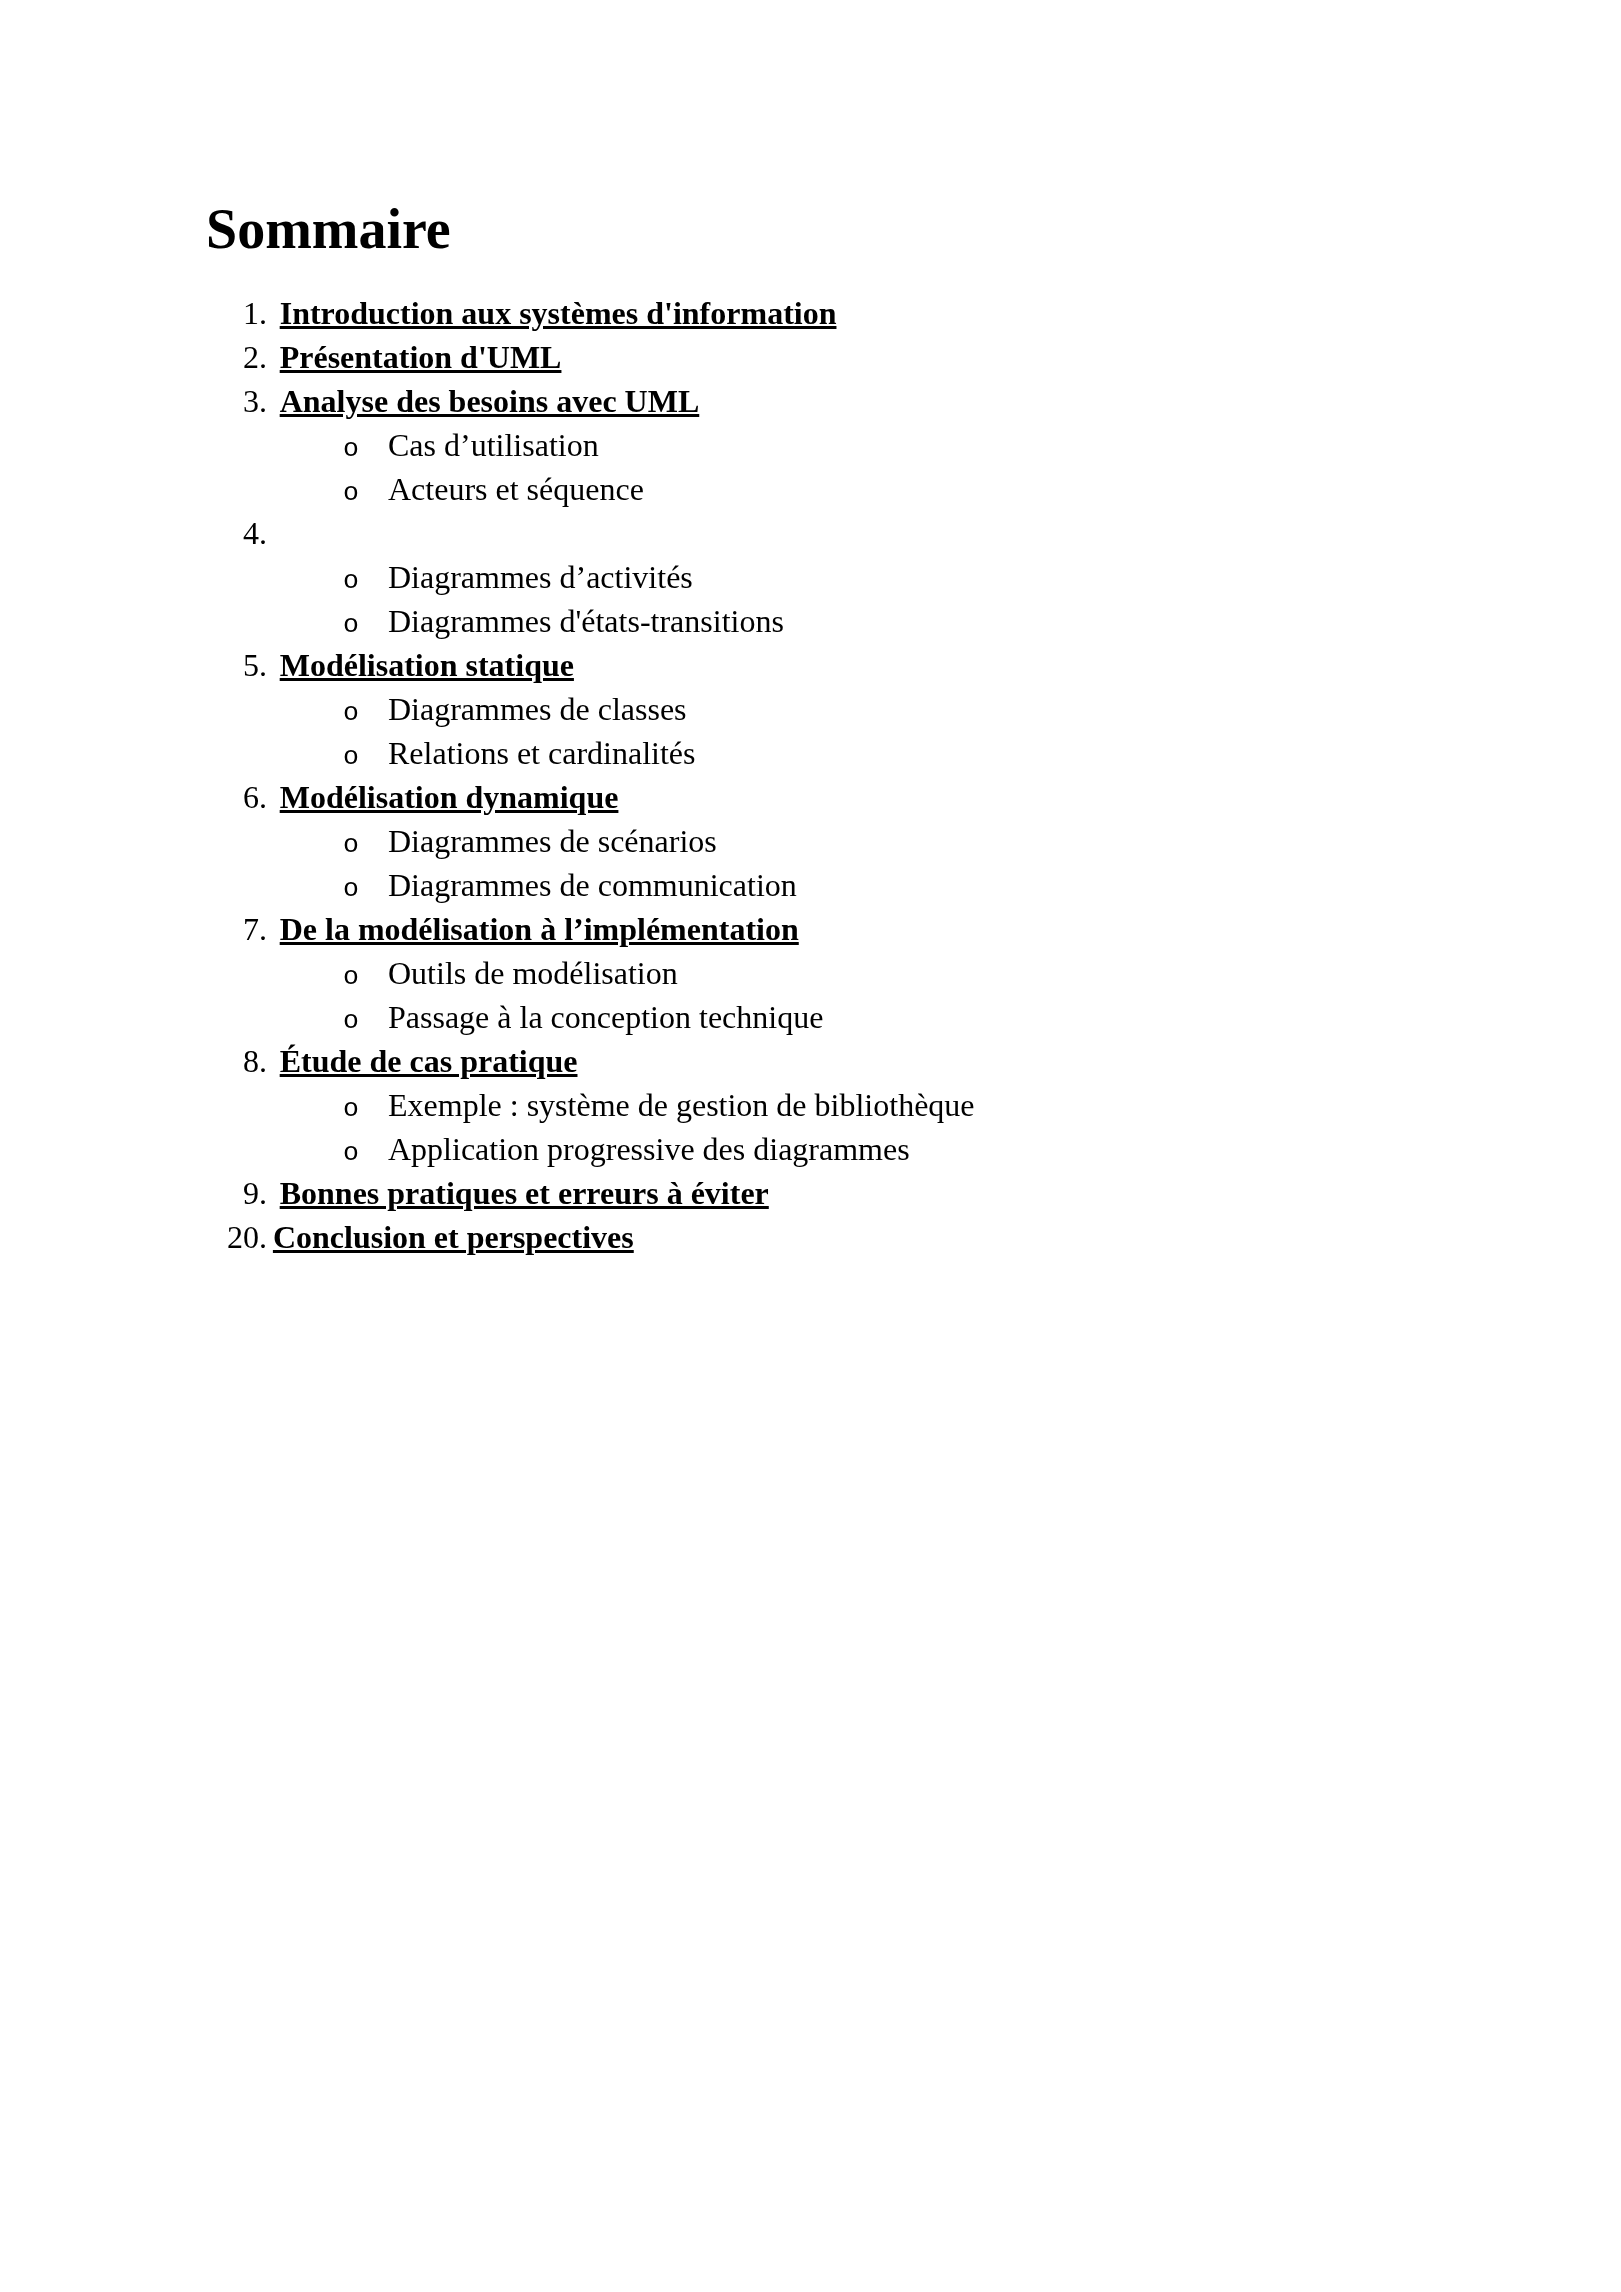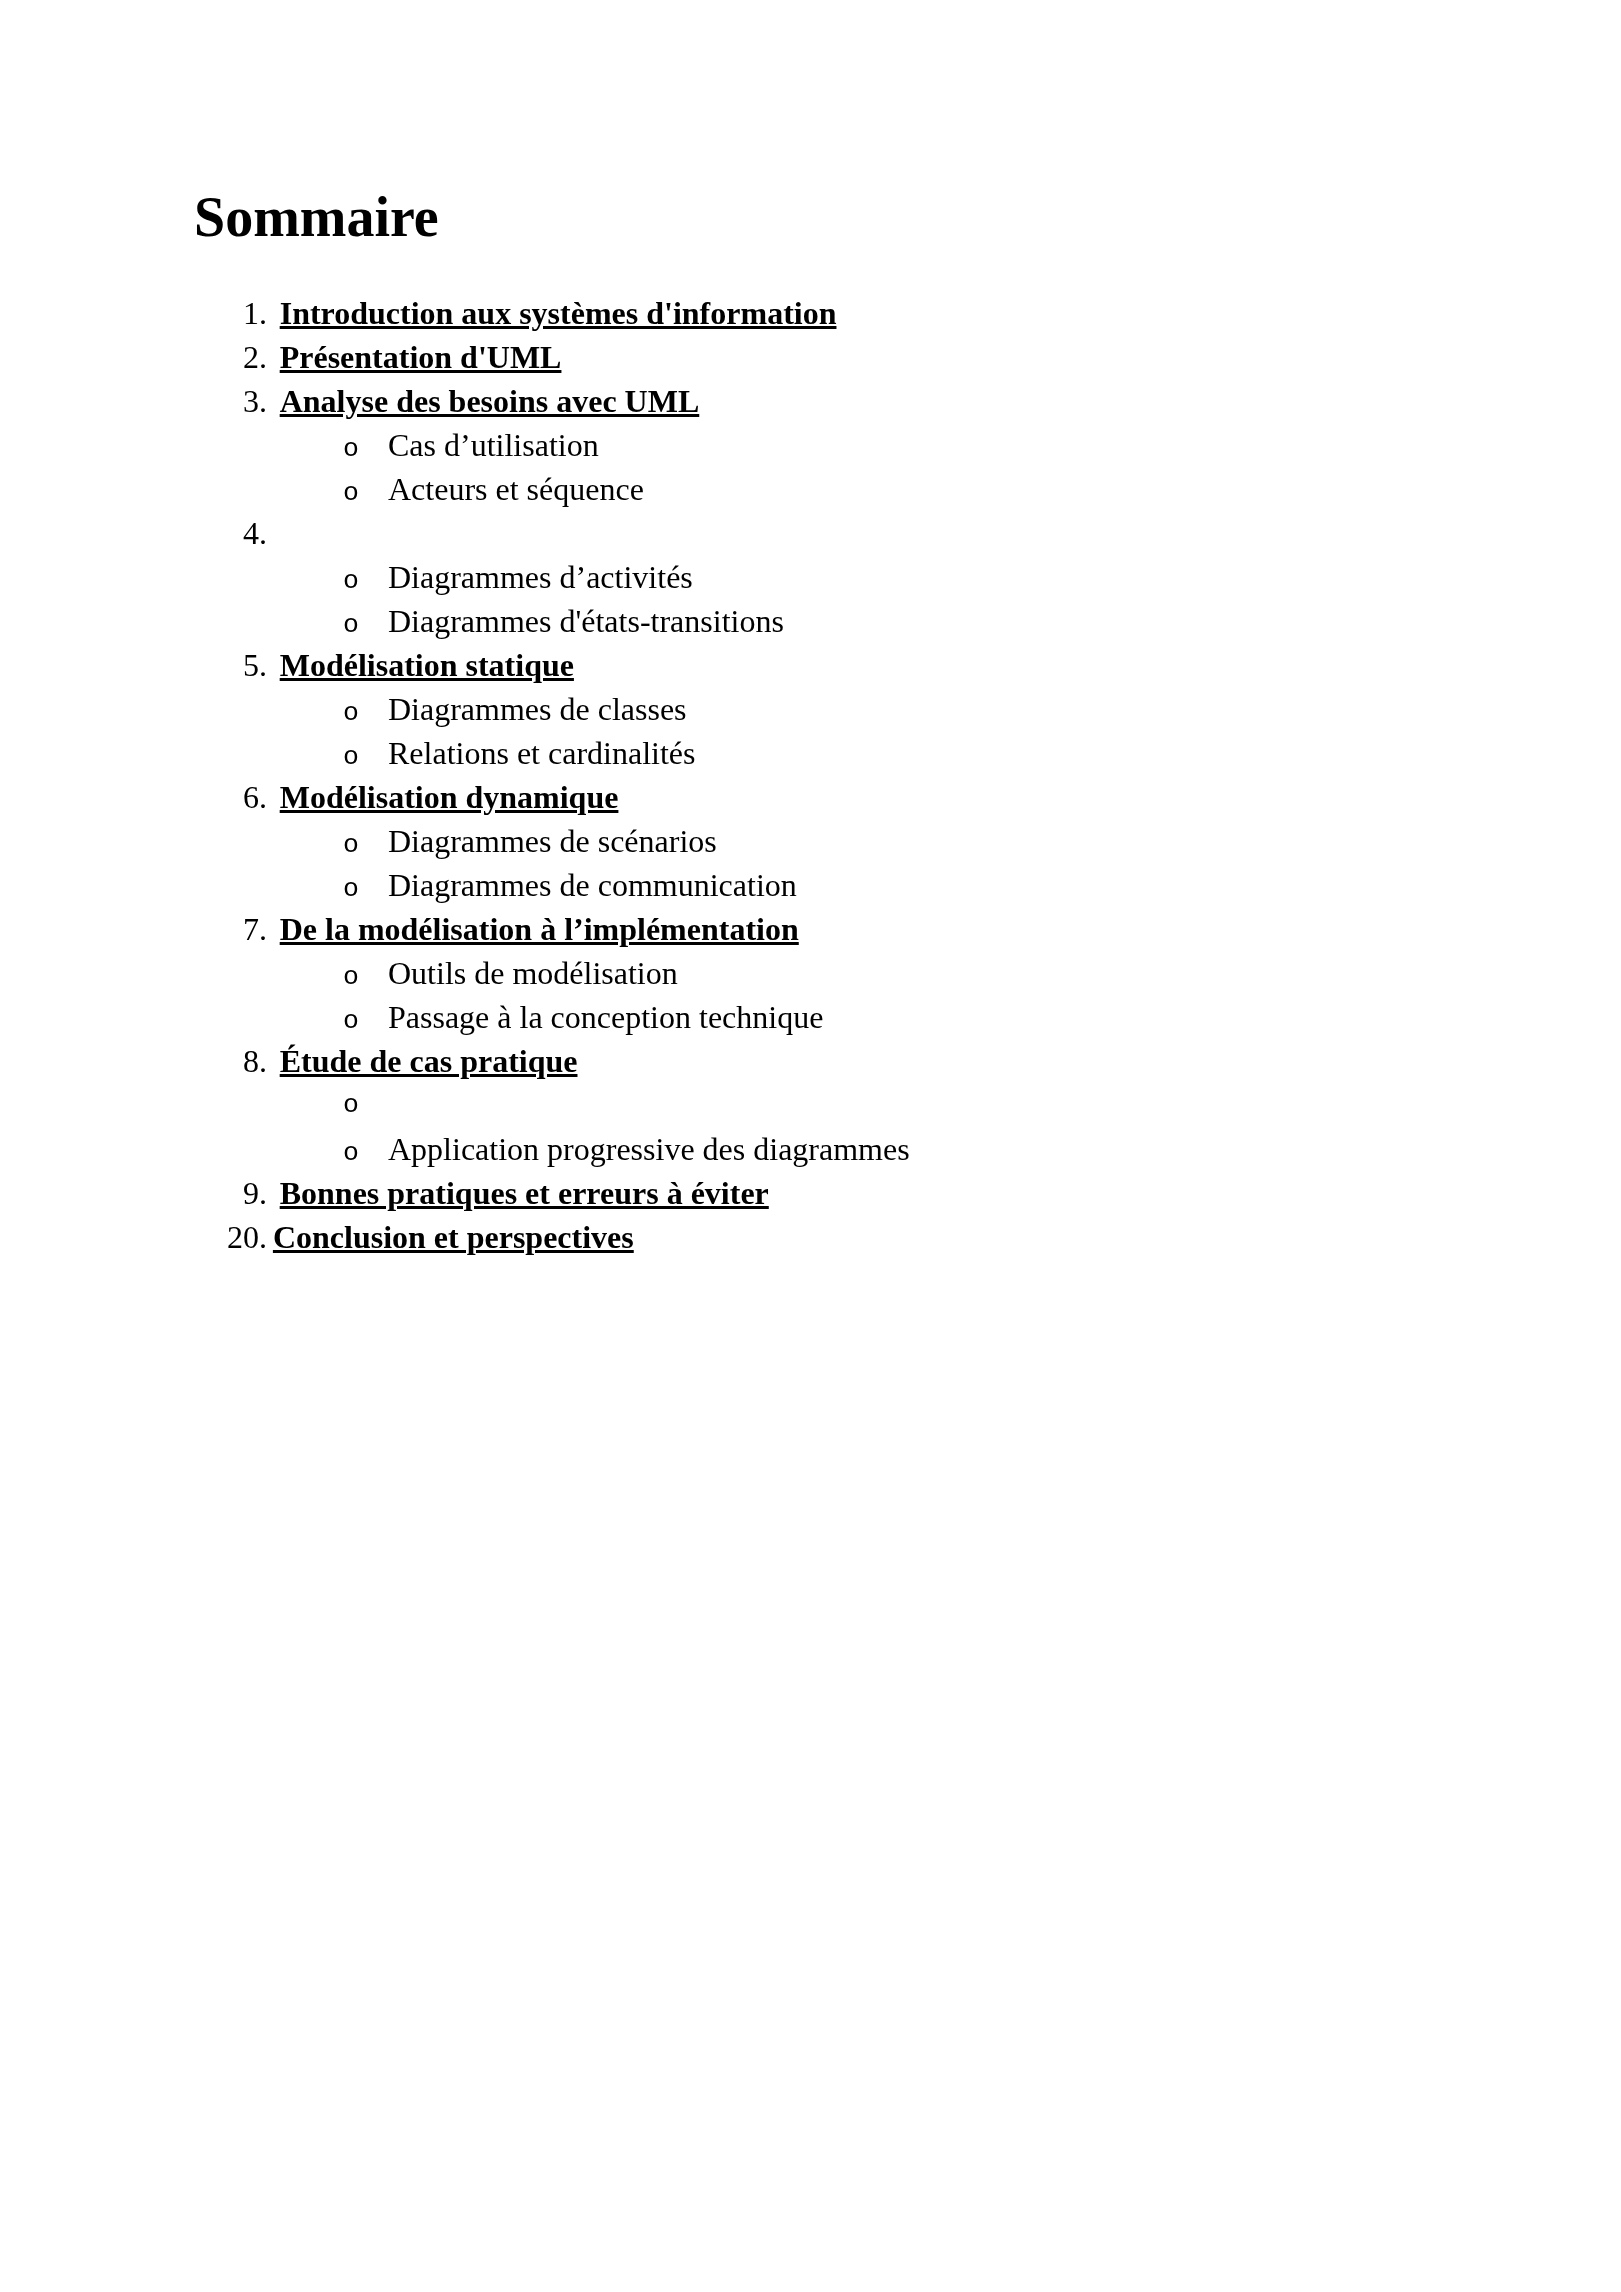--- a/index.html
+++ b/index.html
@@ -13,21 +13,21 @@
     height: 2293px;
     background: #ffffff;
     color: #000000;
     font-family: "Liberation Serif", serif;
     overflow: hidden;
   }
   .doc-title {
     position: absolute;
     left: 194px;
     top: 189px;
-    margin: 0;
+    margin: 12px;
     font-size: 56px;
     line-height: 1;
     font-weight: 700;
     color: #000000;
     font-family: "Liberation Serif", serif;
   }
   .toc {
     position: absolute;
     left: 194px;
     top: 291px;
@@ -162,20 +162,21 @@
     <span class="label">Passage à la conception technique</span>
   </div>
 
   <div class="row item-row">
     <span class="num">8.</span>
     <span class="label">Étude de cas pratique</span>
   </div>
 
   <div class="row sub-row">
     <span class="bullet">o</span>
+    <span class="label">Exemple : système de gestion de bibliothèque</span>
   </div>
 
   <div class="row sub-row">
     <span class="bullet">o</span>
     <span class="label">Application progressive des diagrammes</span>
   </div>
 
   <div class="row item-row">
     <span class="num">9.</span>
     <span class="label">Bonnes pratiques et erreurs à éviter</span>

